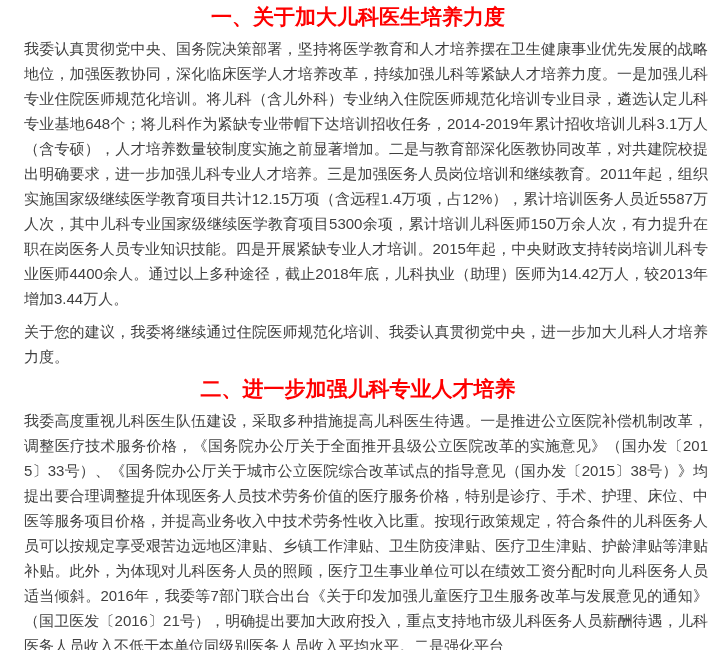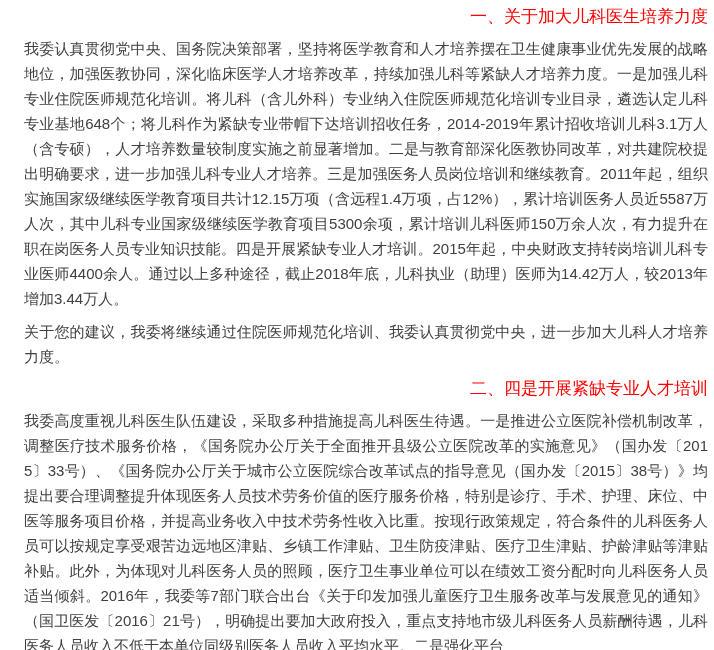--- a/index.html
+++ b/index.html
@@ -15,33 +15,33 @@
     width: 714px;
     padding: 5px 6px 0 8px;
     font-size: 15px;
     line-height: 25px;
     color: var(--body-text, #404040);
     text-align: justify;
     text-justify: inter-ideograph;
     word-break: break-all;
   }
   .doc h3 {
-    font-size: 17px;
+    font-size: 21px;
     line-height: 24px;
-    font-weight: normal;
+    font-weight: bold;
     color: var(--heading, #fe0000);
     margin: 0 0 7px 0;
-    text-align: right;
+    text-align: center;
   }
   .doc p {
     margin: 0 0 8px 16px;
   }
 </style>
 </head>
 <body>
 
 <div class="doc">
   <h3>一、关于加大儿科医生培养力度</h3>
   <p>我委认真贯彻党中央、国务院决策部署，坚持将医学教育和人才培养摆在卫生健康事业优先发展的战略地位，加强医教协同，深化临床医学人才培养改革，持续加强儿科等紧缺人才培养力度。一是加强儿科专业住院医师规范化培训。将儿科（含儿外科）专业纳入住院医师规范化培训专业目录，遴选认定儿科专业基地648个；将儿科作为紧缺专业带帽下达培训招收任务，2014-2019年累计招收培训儿科3.1万人（含专硕），人才培养数量较制度实施之前显著增加。二是与教育部深化医教协同改革，对共建院校提出明确要求，进一步加强儿科专业人才培养。三是加强医务人员岗位培训和继续教育。2011年起，组织实施国家级继续医学教育项目共计12.15万项（含远程1.4万项，占12%），累计培训医务人员近5587万人次，其中儿科专业国家级继续医学教育项目5300余项，累计培训儿科医师150万余人次，有力提升在职在岗医务人员专业知识技能。四是开展紧缺专业人才培训。2015年起，中央财政支持转岗培训儿科专业医师4400余人。通过以上多种途径，截止2018年底，儿科执业（助理）医师为14.42万人，较2013年增加3.44万人。</p>
   <p>关于您的建议，我委将继续通过住院医师规范化培训、我委认真贯彻党中央，进一步加大儿科人才培养力度。</p>
-  <h3>二、四是开展紧缺专业人才培训</h3>
+  <h3>二、进一步加强儿科专业人才培养</h3>
   <p>我委高度重视儿科医生队伍建设，采取多种措施提高儿科医生待遇。一是推进公立医院补偿机制改革，调整医疗技术服务价格，《国务院办公厅关于全面推开县级公立医院改革的实施意见》（国办发〔2015〕33号）、《国务院办公厅关于城市公立医院综合改革试点的指导意见（国办发〔2015〕38号）》均提出要合理调整提升体现医务人员技术劳务价值的医疗服务价格，特别是诊疗、手术、护理、床位、中医等服务项目价格，并提高业务收入中技术劳务性收入比重。按现行政策规定，符合条件的儿科医务人员可以按规定享受艰苦边远地区津贴、乡镇工作津贴、卫生防疫津贴、医疗卫生津贴、护龄津贴等津贴补贴。此外，为体现对儿科医务人员的照顾，医疗卫生事业单位可以在绩效工资分配时向儿科医务人员适当倾斜。2016年，我委等7部门联合出台《关于印发加强儿童医疗卫生服务改革与发展意见的通知》（国卫医发〔2016〕21号），明确提出要加大政府投入，重点支持地市级儿科医务人员薪酬待遇，儿科医务人员收入不低于本单位同级别医务人员收入平均水平。二是强化平台</p>
 </div>
 
 </body></html>

